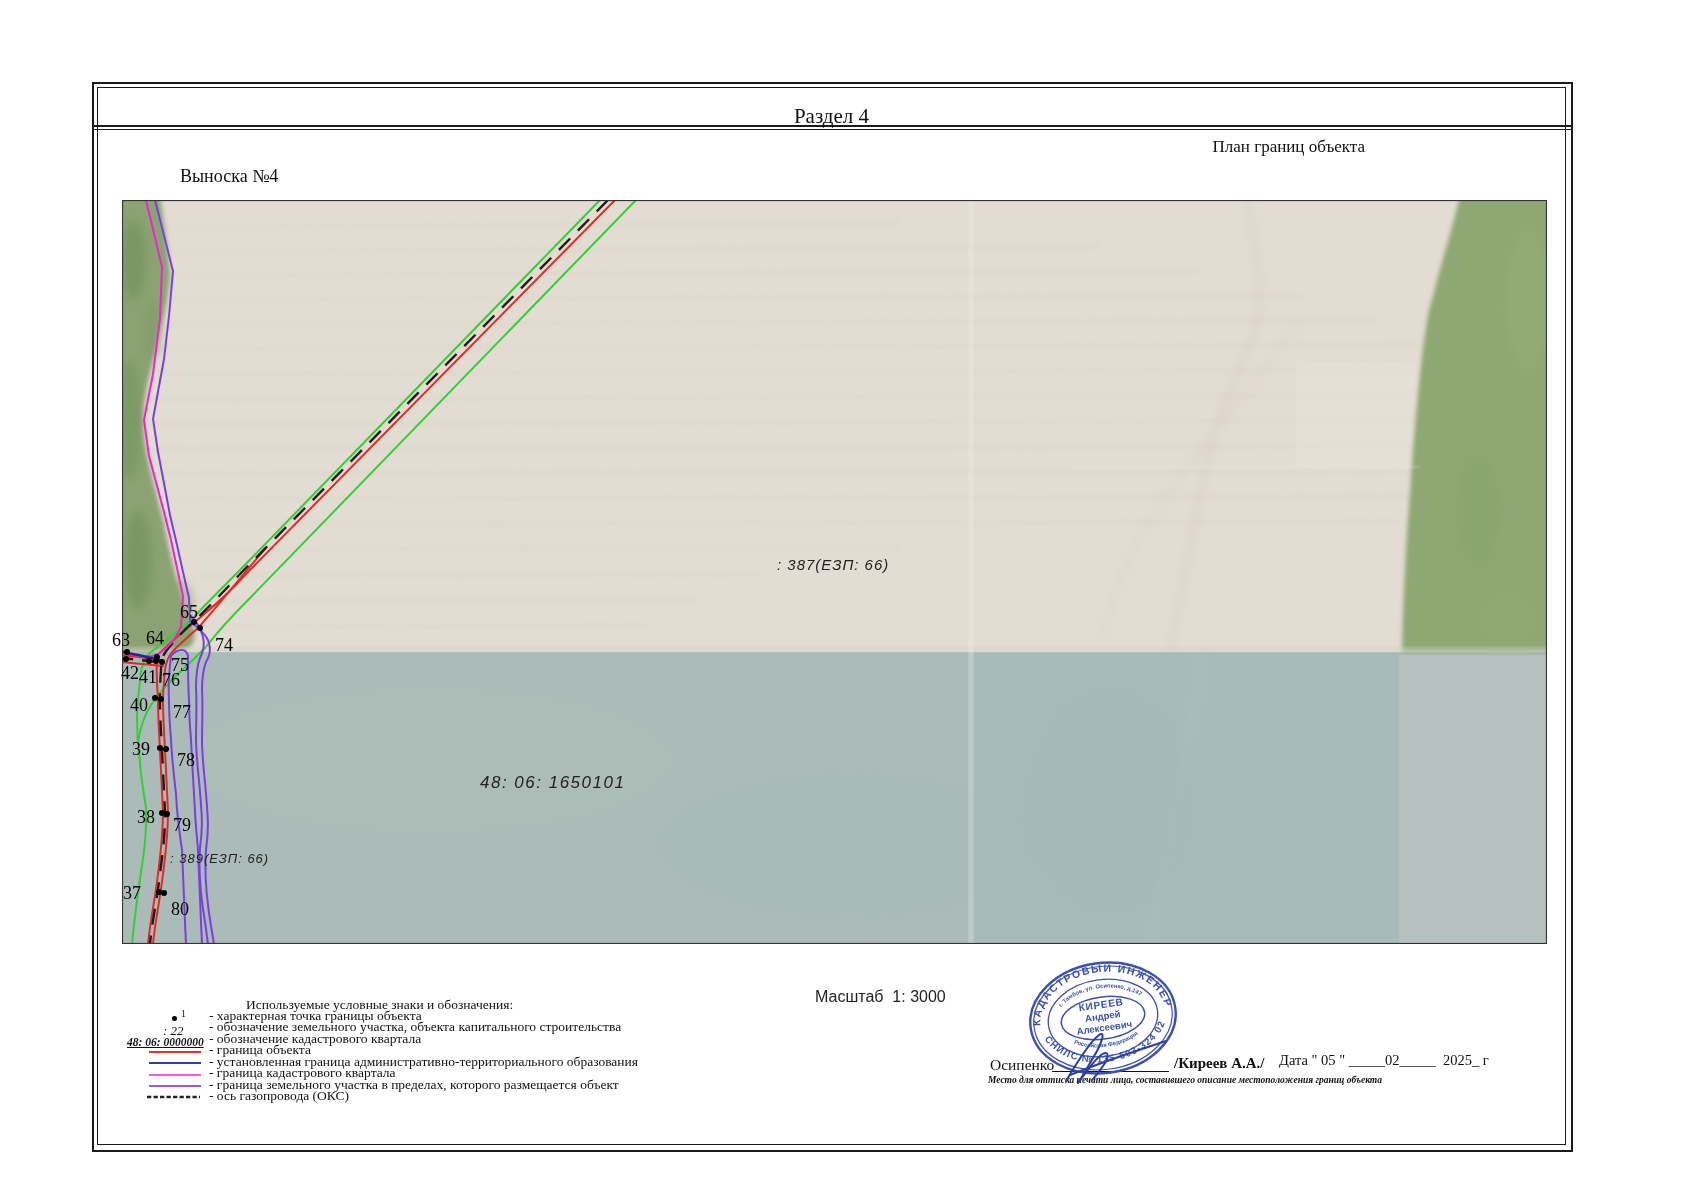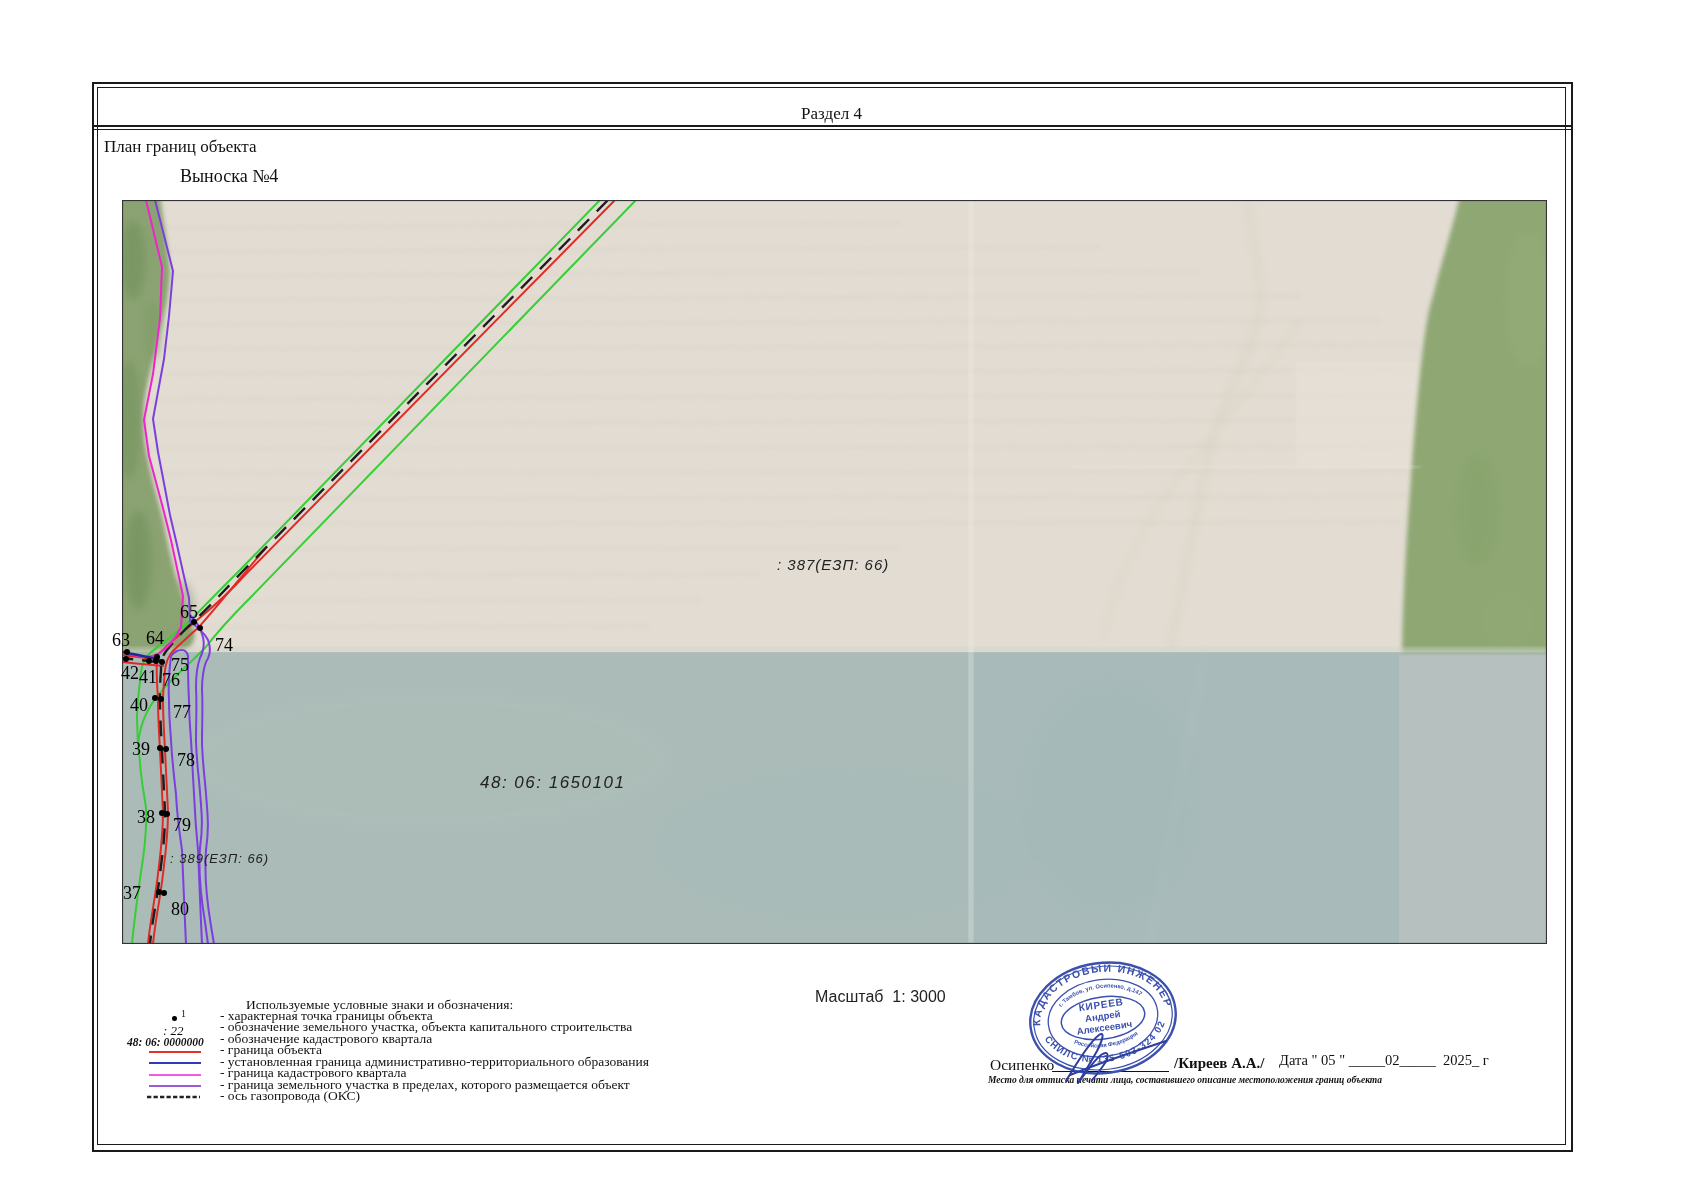--- a/index.html
+++ b/index.html
@@ -13,23 +13,23 @@
 <body>
 <div id="page">
 
   <div style="position:absolute;left:92px;top:82px;width:1477px;height:1066px;border:2px solid #1a1a1a;"></div>
 
   <div style="position:absolute;left:97px;top:87px;width:1467px;height:1056px;border:1px solid #1a1a1a;"></div>
 
   <div style="position:absolute;left:92px;top:125px;width:1479px;height:0;border-top:2px solid #1a1a1a;"></div>
   <div style="position:absolute;left:92px;top:129px;width:1479px;height:0;border-top:1px solid #1a1a1a;"></div>
 
-  <div class="t ser" style="left:92px;top:104px;width:1479px;text-align:center;font-size:17px;">Раздел 4</div>
-
-  <div class="t ser" style="left:104px;top:137px;width:1290px;text-align:left;font-size:17px;">План границ объекта</div>
+  <div class="t ser" style="left:92px;top:104px;width:1479px;text-align:center;font-size:21px;">Раздел 4</div>
+
+  <div class="t ser" style="left:75px;top:137px;width:1290px;text-align:right;font-size:17px;">План границ объекта</div>
 
   <div class="t ser" style="left:160px;top:166px;font-size:18px;margin-left:20px;">Выноска №4</div>
 
   <svg style="position:absolute;left:112px;top:190px;" width="1445" height="764" viewBox="112 190 1445 764">
     <defs>
       <filter id="b2" x="-20%" y="-20%" width="140%" height="140%">
           <feGaussianBlur stdDeviation="2"></feGaussianBlur>
         </filter>
       <filter id="b4" x="-30%" y="-30%" width="160%" height="160%">
           <feGaussianBlur stdDeviation="4"></feGaussianBlur>
@@ -187,35 +187,35 @@
 
   </svg>
 
   <div class="t ser" style="left:206px;top:997px;font-size:13.5px;margin-left:40px;">Используемые условные знаки и обозначения:</div>
 
   <div style="position:absolute;left:172px;top:1016px;width:4.5px;height:4.5px;border-radius:50%;background:#000;"></div>
   <div class="t ser" style="left:181px;top:1008px;font-size:10px;">1</div>
 
   <div class="t ser" style="left:163px;top:1023px;font-size:13px;font-style:italic;">: 22</div>
 
-  <div class="t ser" style="left:127px;top:1036px;font-size:11.5px;font-style:italic;font-weight:bold;">48: 06: 0000000</div>
+  <div class="t ser" style="left:127px;top:1036px;font-size:11.5px;font-style:italic;font-weight:bold;text-decoration:underline;">48: 06: 0000000</div>
 
   <div style="position:absolute;left:149px;top:1051px;width:52px;height:0;border-top:2px solid #e63329;"></div>
 
   <div style="position:absolute;left:149px;top:1062px;width:52px;height:0;border-top:2.5px solid #2f3bb3;"></div>
 
   <div style="position:absolute;left:149px;top:1074px;width:52px;height:0;border-top:2px solid #ef5be4;"></div>
 
   <div style="position:absolute;left:149px;top:1085px;width:52px;height:0;border-top:2px solid #9d5ad4;"></div>
 
   <svg style="position:absolute;left:147px;top:1094px;" width="53" height="6">
       <line x1="0" y1="3" x2="53" y2="3" stroke="#222" stroke-width="2.5" stroke-dasharray="4.3 2.2"></line>
     </svg>
 
-  <div class="t ser" style="left:209px;top:1010px;font-size:13.5px;line-height:11.45px;margin-left:11px;">
+  <div class="t ser" style="left:209px;top:1010px;font-size:13.5px;line-height:11.45px;">
     - характерная точка границы объекта<br>
     - обозначение земельного участка, объекта капитального строительства<br>
     - обозначение кадастрового квартала<br>
     - граница объекта<br>
     - установленная граница административно-территориального образования<br>
     - граница кадастрового квартала<br>
     - граница земельного участка в пределах, которого размещается объект<br>
     - ось газопровода (ОКС)
   </div>
 

